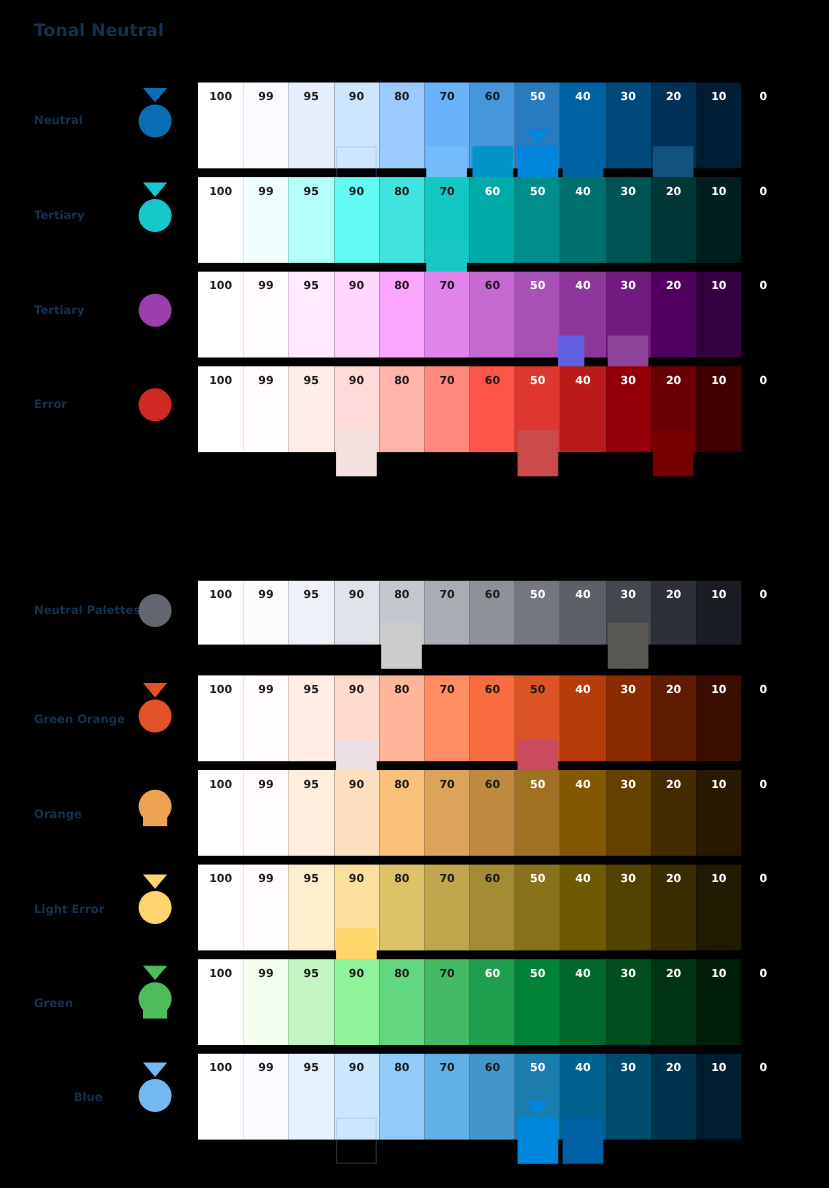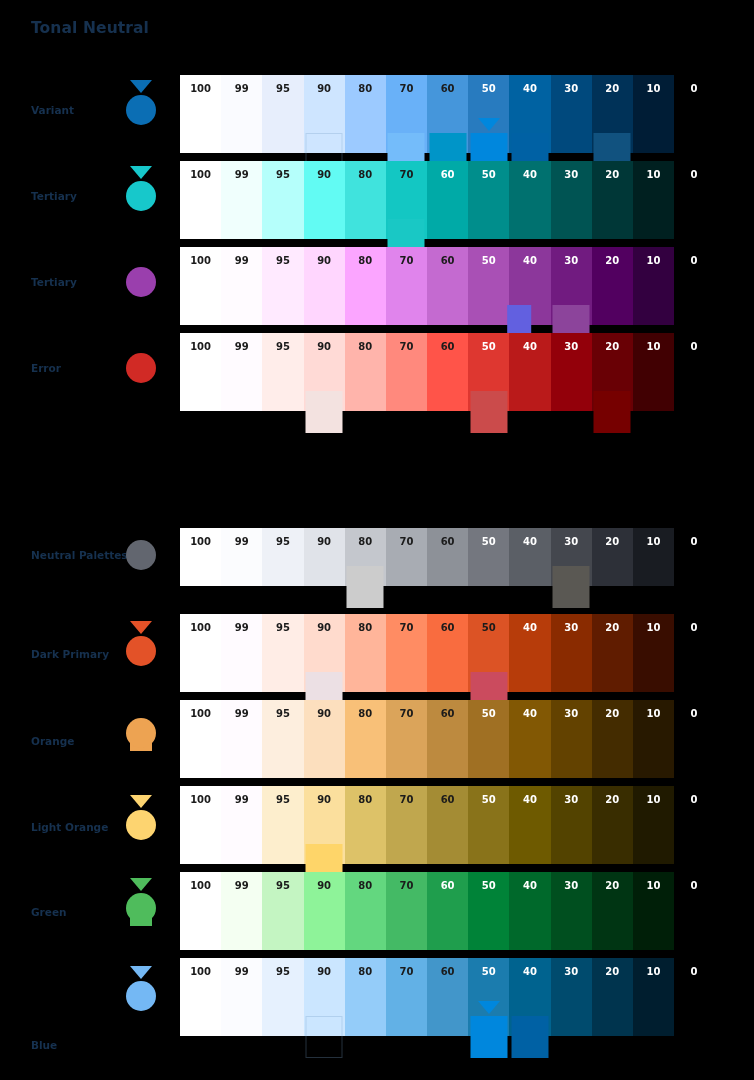--- a/index.html
+++ b/index.html
@@ -126,21 +126,21 @@
     color: #ffffff;
   }
 </style>
 </head>
 <body>
 
 <div id="page-title">Tonal Neutral</div>
 
 <div id="palettes-container">
     <div class="palette-row" style="top: 0px;">
-      <div class="row-label" style="top: 104px; color: rgb(22, 49, 79);">Variant</div>
+      <div class="row-label" style="top: 104px; color: rgb(22, 49, 79);">Neutral</div>
       <div class="key-marker" style="top: 80px; color: rgb(11, 110, 180); height: 60px;">
         <div class="key-tri" style="top: 0px;"></div>
         <div class="key-circle" style="top: 15px;"></div>
       </div>
       <div class="strip" style="top: 75px; height: 78px;">
         <div class="tone-cell" style="background: rgb(255, 255, 255);">
           <div class="tone-label" style="color: rgb(27, 27, 27);">100</div>
         </div>
         <div class="tone-cell" style="background: rgb(250, 251, 255);">
           <div class="tone-label" style="color: rgb(27, 27, 27);">99</div>
@@ -368,21 +368,21 @@
         <div class="tone-cell" style="background: rgb(45, 48, 56);">
           <div class="tone-label" style="color: rgb(255, 255, 255);">20</div>
         </div>
         <div class="tone-cell" style="background: rgb(25, 28, 34);">
           <div class="tone-label" style="color: rgb(255, 255, 255);">10</div>
         </div>
       </div>
       <div class="zero-label" style="top: 536px;">0</div>
     </div>
     <div class="palette-row" style="top: 0px;">
-      <div class="row-label" style="top: 648px; color: rgb(22, 49, 79);">Dark Primary</div>
+      <div class="row-label" style="top: 648px; color: rgb(22, 49, 79);">Green Orange</div>
       <div class="key-marker" style="top: 621px; color: rgb(227, 82, 40); height: 60px;">
         <div class="key-tri" style="top: 0px;"></div>
         <div class="key-circle" style="top: 15px;"></div>
       </div>
       <div class="strip" style="top: 614px; height: 78px;">
         <div class="tone-cell" style="background: rgb(255, 255, 255);">
           <div class="tone-label" style="color: rgb(27, 27, 27);">100</div>
         </div>
         <div class="tone-cell" style="background: rgb(255, 251, 255);">
           <div class="tone-label" style="color: rgb(27, 27, 27);">99</div>
@@ -462,21 +462,21 @@
         <div class="tone-cell" style="background: rgb(68, 44, 0);">
           <div class="tone-label" style="color: rgb(255, 255, 255);">20</div>
         </div>
         <div class="tone-cell" style="background: rgb(40, 25, 0);">
           <div class="tone-label" style="color: rgb(255, 255, 255);">10</div>
         </div>
       </div>
       <div class="zero-label" style="top: 708px;">0</div>
     </div>
     <div class="palette-row" style="top: 0px;">
-      <div class="row-label" style="top: 821px; color: rgb(22, 49, 79);">Light Orange</div>
+      <div class="row-label" style="top: 821px; color: rgb(22, 49, 79);">Light Error</div>
       <div class="key-marker" style="top: 795px; color: rgb(253, 212, 112); height: 60px;">
         <div class="key-tri" style="top: 0px;"></div>
         <div class="key-circle" style="top: 15px;"></div>
       </div>
       <div class="strip" style="top: 786px; height: 78px;">
         <div class="tone-cell" style="background: rgb(255, 255, 255);">
           <div class="tone-label" style="color: rgb(27, 27, 27);">100</div>
         </div>
         <div class="tone-cell" style="background: rgb(255, 251, 255);">
           <div class="tone-label" style="color: rgb(27, 27, 27);">99</div>
@@ -556,21 +556,21 @@
         <div class="tone-cell" style="background: rgb(0, 53, 19);">
           <div class="tone-label" style="color: rgb(255, 255, 255);">20</div>
         </div>
         <div class="tone-cell" style="background: rgb(0, 31, 8);">
           <div class="tone-label" style="color: rgb(255, 255, 255);">10</div>
         </div>
       </div>
       <div class="zero-label" style="top: 880px;">0</div>
     </div>
     <div class="palette-row" style="top: 0px;">
-      <div class="row-label" style="top: 1039px; color: rgb(22, 49, 79);">Blue</div>
+      <div class="row-label" style="top: 992px; color: rgb(22, 49, 79); margin-left: 36px;">Blue</div>
       <div class="key-marker" style="top: 966px; color: rgb(116, 184, 244); height: 60px;">
         <div class="key-tri" style="top: 0px;"></div>
         <div class="key-circle" style="top: 15px;"></div>
       </div>
       <div class="strip" style="top: 958px; height: 78px;">
         <div class="tone-cell" style="background: rgb(255, 255, 255);">
           <div class="tone-label" style="color: rgb(27, 27, 27);">100</div>
         </div>
         <div class="tone-cell" style="background: rgb(251, 252, 255);">
           <div class="tone-label" style="color: rgb(27, 27, 27);">99</div>

